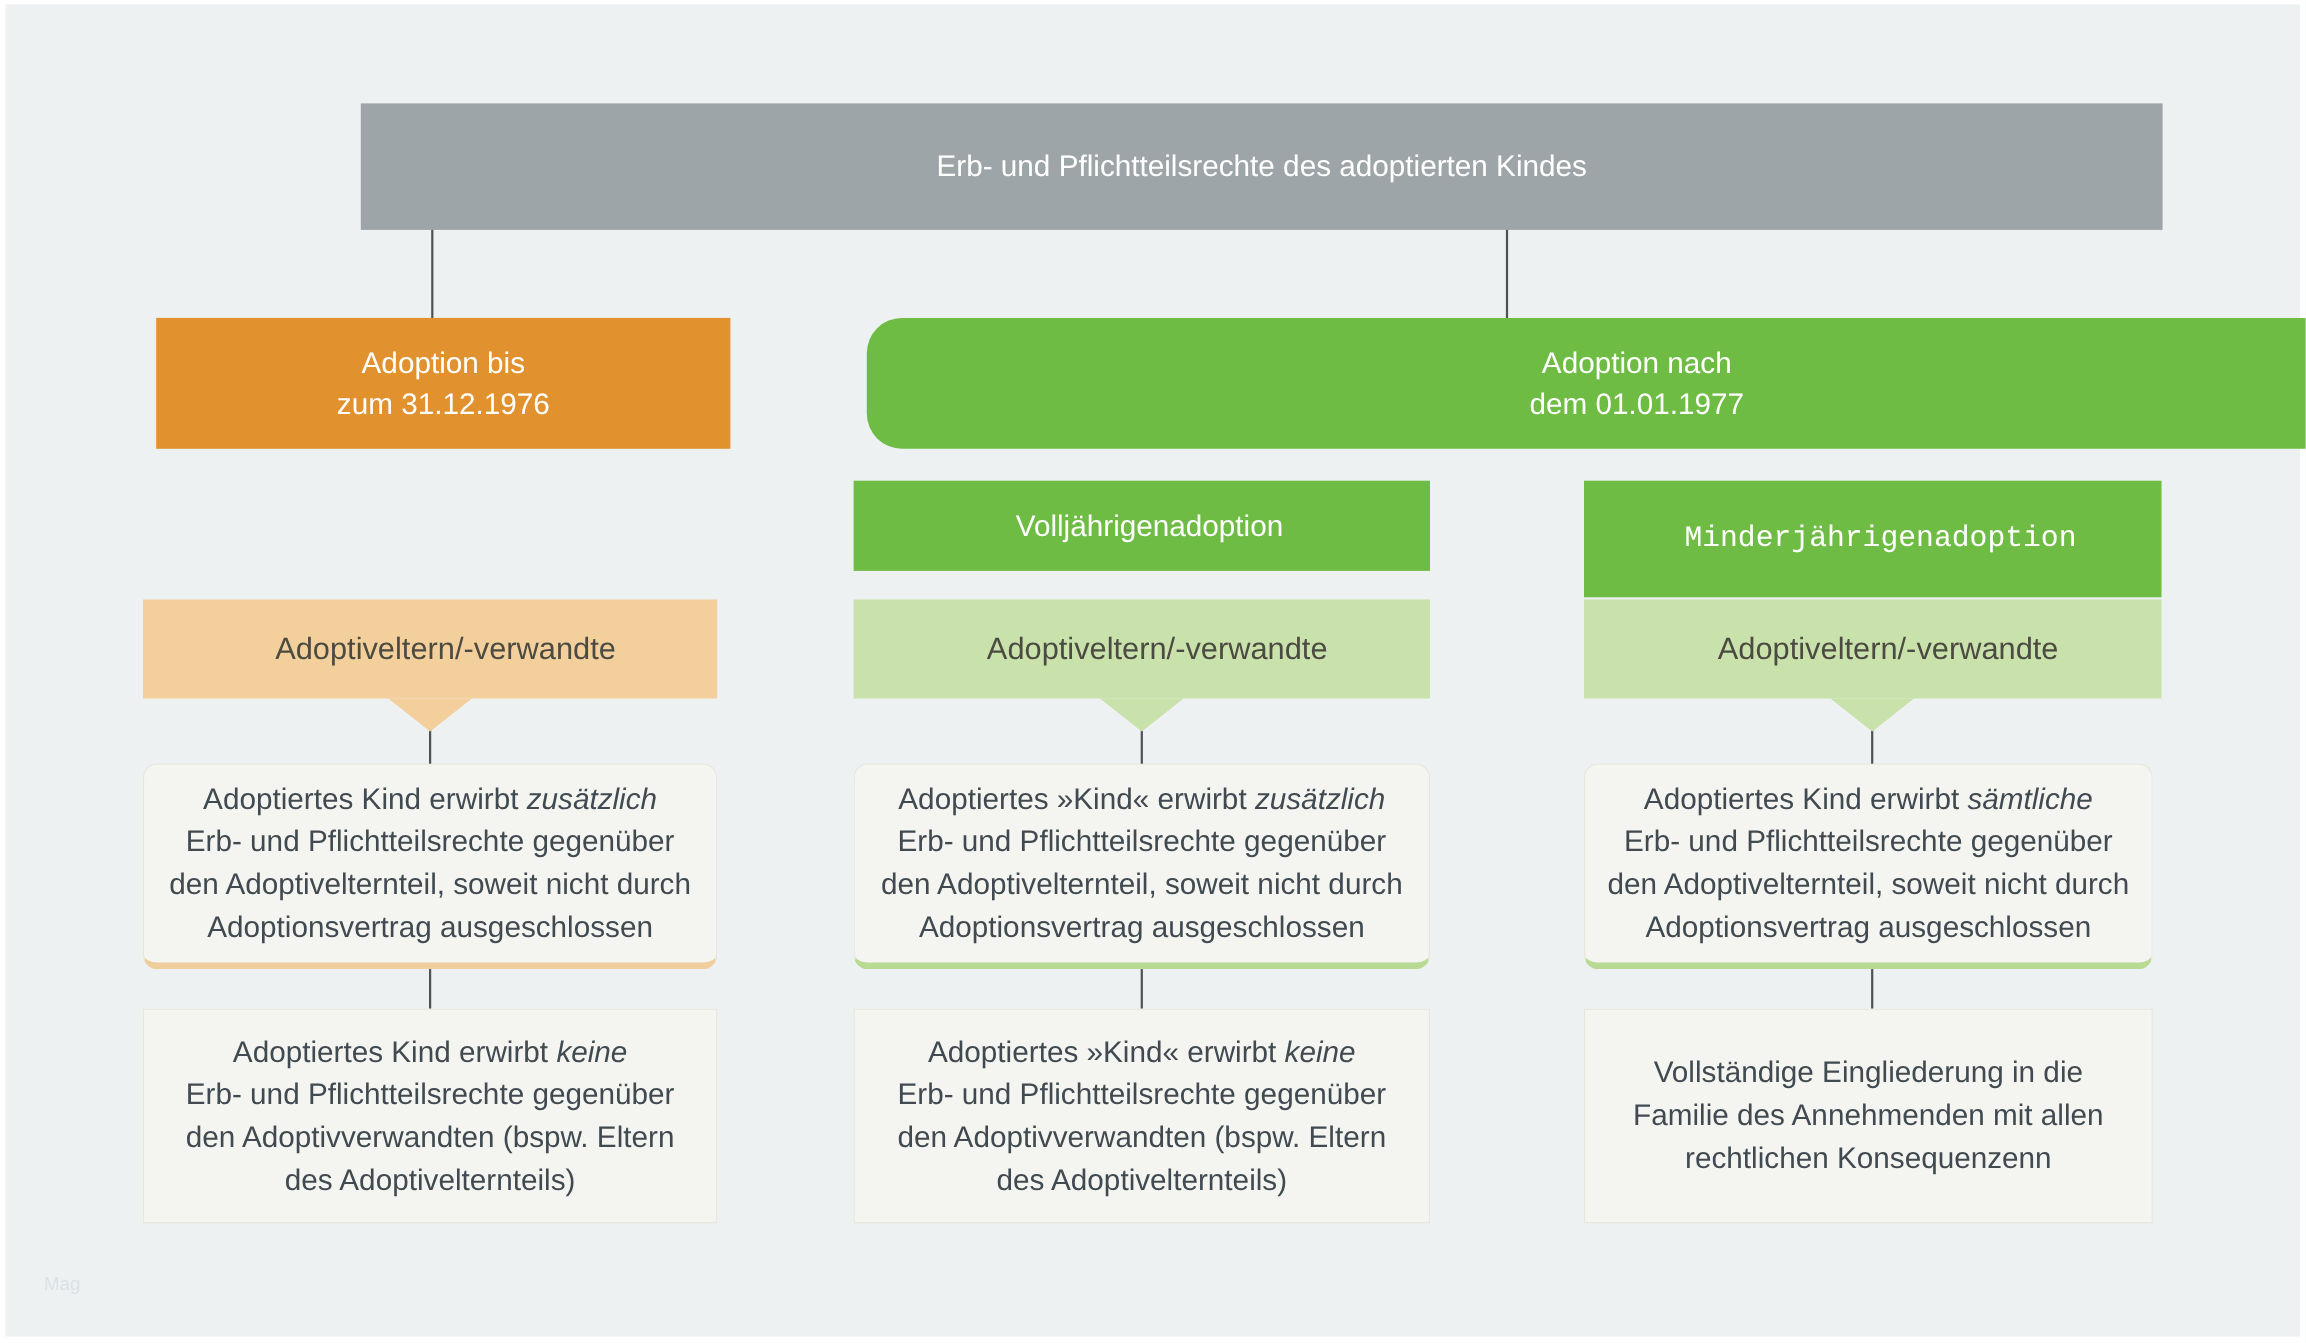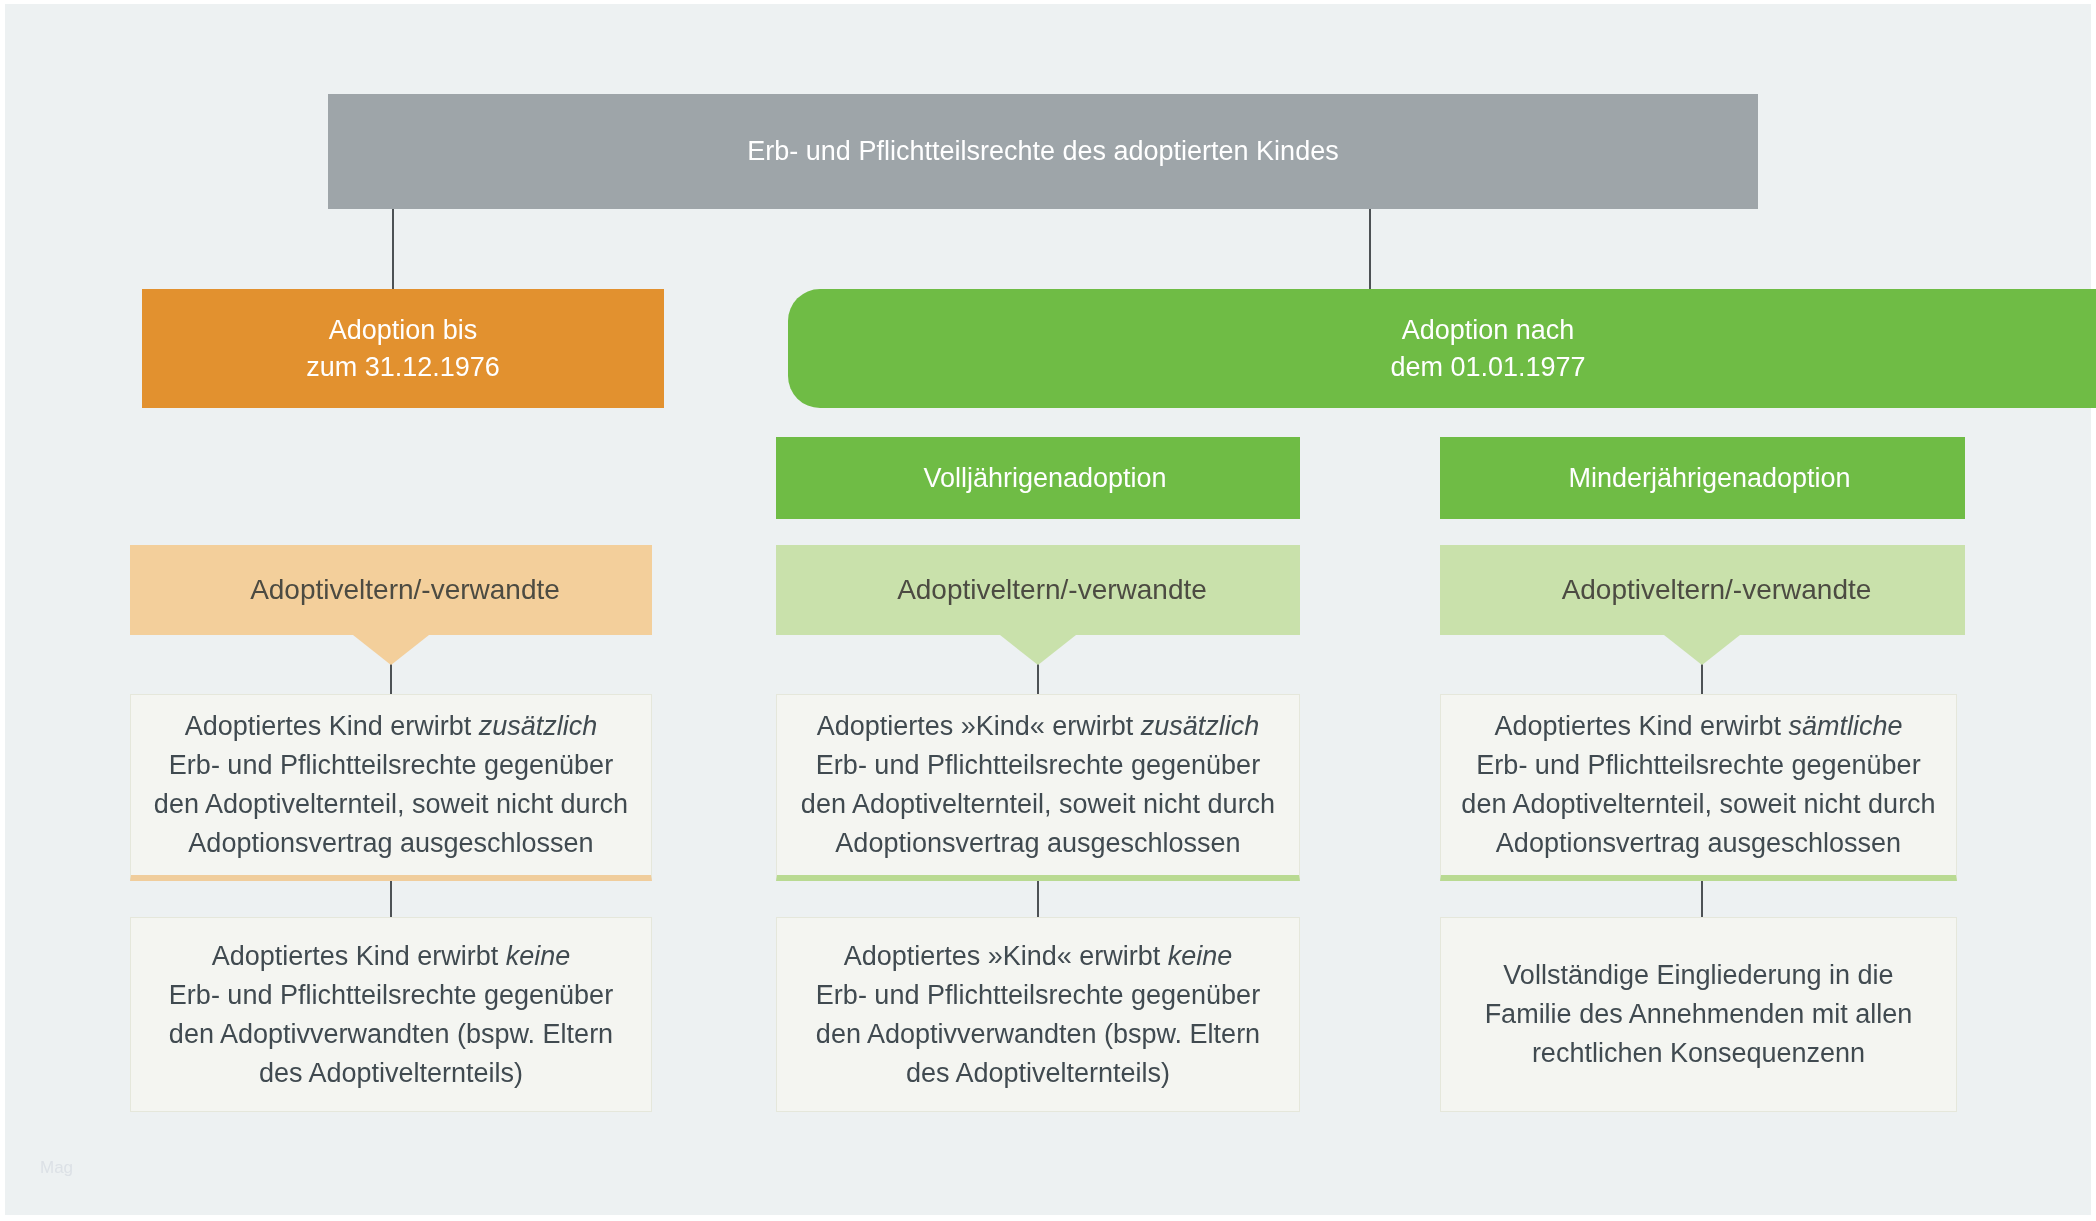--- a/index.html
+++ b/index.html
@@ -20,32 +20,32 @@
     position: absolute;
     display: flex;
     align-items: center;
     justify-content: center;
     text-align: center;
     box-sizing: border-box;
     white-space: pre-line;
   }
   
   .root-box {
-    left: 328px; top: 94px; width: 1430px; height: 115px;
+    left: 328px; top: 94px; width: 1638px; height: 115px;
     background: #9ea5a9; color: #ffffff;
     font-size: 27px;
   }
   
   .era { color: #ffffff; font-size: 27px; line-height: 37px; margin-left: 12px; }
   .era-left  { left: 130px; top: 289px; width: 522px;  height: 119px; background: #e2912f; }
   .era-right { left: 776px; top: 289px; width: 1400px; height: 119px; background: #6fbc45; border-radius: 32px; }
   
   .sub { background: #6fbc45; color: #ffffff; font-size: 27px; padding-left: 14px; }
   .sub-adult { left: 776px;  top: 437px; width: 524px; height: 82px; }
-  .sub-minor { left: 1440px; top: 437px; width: 525px; height: 82px; }
+  .sub-minor { left: 1440px; top: 437px; width: 525px; height: 106px; font-family: Liberation Mono, monospace; }
   
   .audience { font-size: 28px; color: #4c4b42; padding-left: 28px; }
   .aud-left  { left: 130px;  top: 545px; width: 522px; height: 90px; background: #f3cf9b; }
   .aud-mid   { left: 776px;  top: 545px; width: 524px; height: 90px; background: #c9e1ab; }
   .aud-right { left: 1440px; top: 545px; width: 525px; height: 90px; background: #c9e1ab; }
   .pointer {
     position: absolute; width: 0; height: 0;
     border-left: 38px solid transparent;
     border-right: 38px solid transparent;
     border-top-width: 30px; border-top-style: solid;
@@ -58,21 +58,21 @@
   .card {
     background: #f4f5f1;
     border: 1px solid #e5e7db;
     font-size: 27px; line-height: 39px;
     color: #404a50;
     padding: 0 14px;
   }
   .card em { font-style: italic; }
   .accent-amber { border-bottom: 6px solid #f0cd9c; }
   .accent-green { border-bottom: 6px solid #b9da92; }
-  .row1 { top: 694px; height: 187px; }
+  .row1 { top: 694px; height: 187px; border-radius: 13px; }
   .row2 { top: 917px; height: 195px; }
   .col-l { left: 130px;  width: 522px; }
   .col-m { left: 776px;  width: 524px; }
   .col-r { left: 1440px; width: 517px; text-align: center; }
   
   .vline { position: absolute; width: 2px; background: #4d5255; z-index: 1; }
   .vl-root-l  { left: 392px;  top: 207px; height: 84px; }
   .vl-root-r  { left: 1369px; top: 207px; height: 84px; }
   .vl-aud-l   { left: 390px;  top: 658px; height: 38px; }
   .vl-aud-m   { left: 1037px; top: 658px; height: 38px; }

